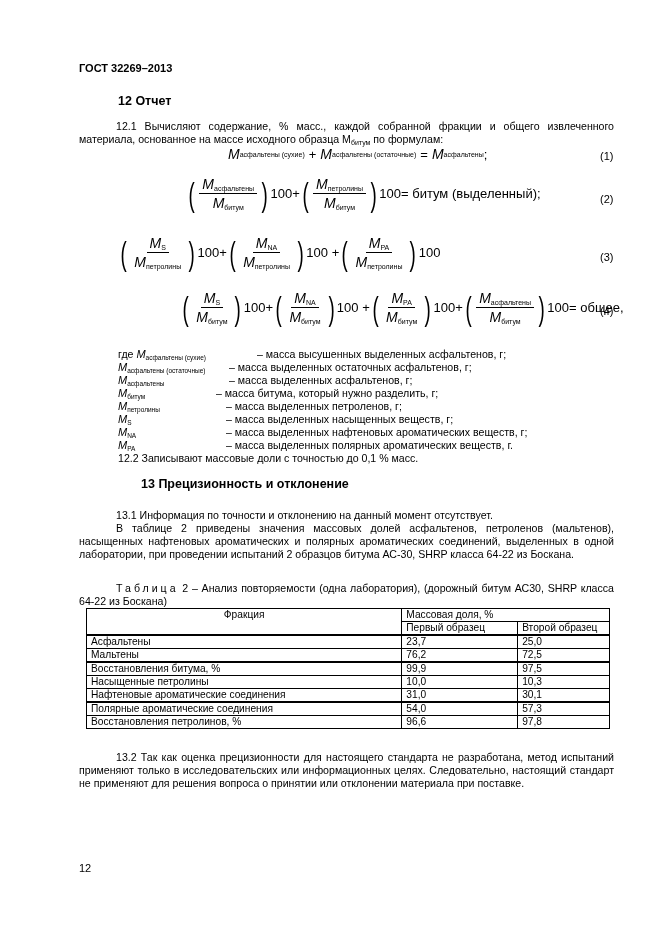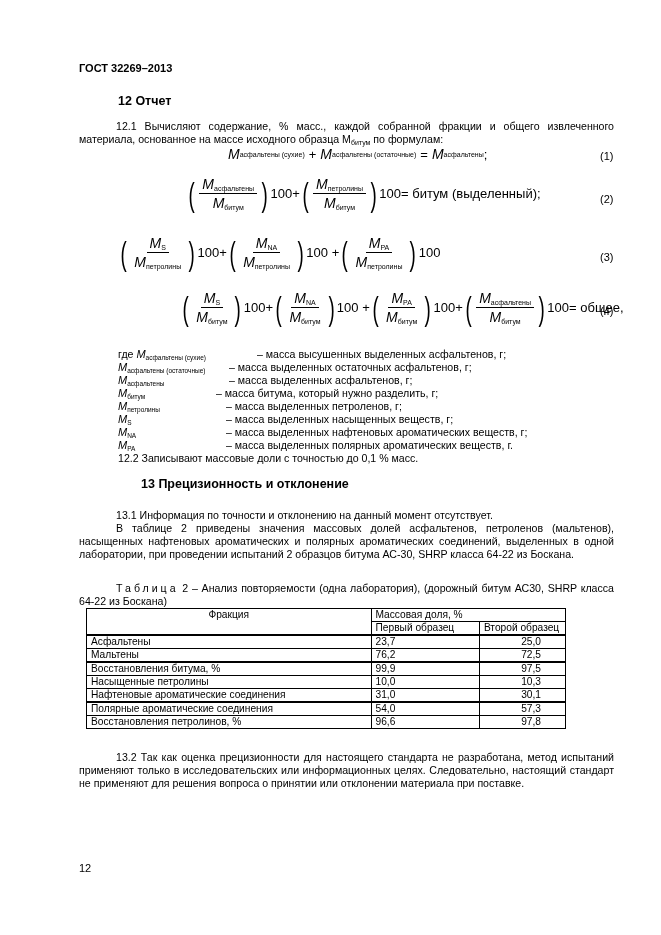--- a/index.html
+++ b/index.html
@@ -16,23 +16,23 @@
   .M { font-style: italic; font-size: 14px; }
   .sub { font-size: 7px; vertical-align: -2px; }
   .paren { font-size: 34px; font-weight: 100; vertical-align: middle; transform: scaleX(0.55); display: inline-block; line-height: 1; }
   .formula { display: flex; align-items: center; font-size: 13px; white-space: nowrap; }
   .eqnum { position: absolute; left: 600px; font-size: 11px; }
   .deflist { left: 118px; line-height: 13px; font-size: 10.6px; }
   .defrow { position: relative; height: 13px; white-space: nowrap; }
   .defsym { position: absolute; left: 0; }
   .defsym .M { font-size: 11px; }
   .defsym .sub { font-size: 6.5px; }
-  table.t2 { position: absolute; left: 86px; top: 608px; width: 480px; border-collapse: collapse; font-size: 10.2px; }
+  table.t2 { position: absolute; left: 86px; top: 608px; width: 524px; border-collapse: collapse; font-size: 10.2px; }
   table.t2 td { border: 1px solid #000; padding: 0 4px; line-height: 12px; vertical-align: top; }
-  table.t2 .num { text-align: right; padding-right: 24px; }
+  table.t2 .num { padding-right: 24px; }
   table.t2 .num1 { text-align: left; padding-right: 36px; }
   table.t2 tr.thick td { border-top: 2px solid #000; }
   table.t2 tr.head td { border-bottom: 2px solid #000; margin-top: 14px; }
   .spaced { letter-spacing: 3px; margin-top: 29px; }
 </style>
 </head>
 <body>
 
 <div class="abs hdr">ГОСТ 32269–2013</div>
 

